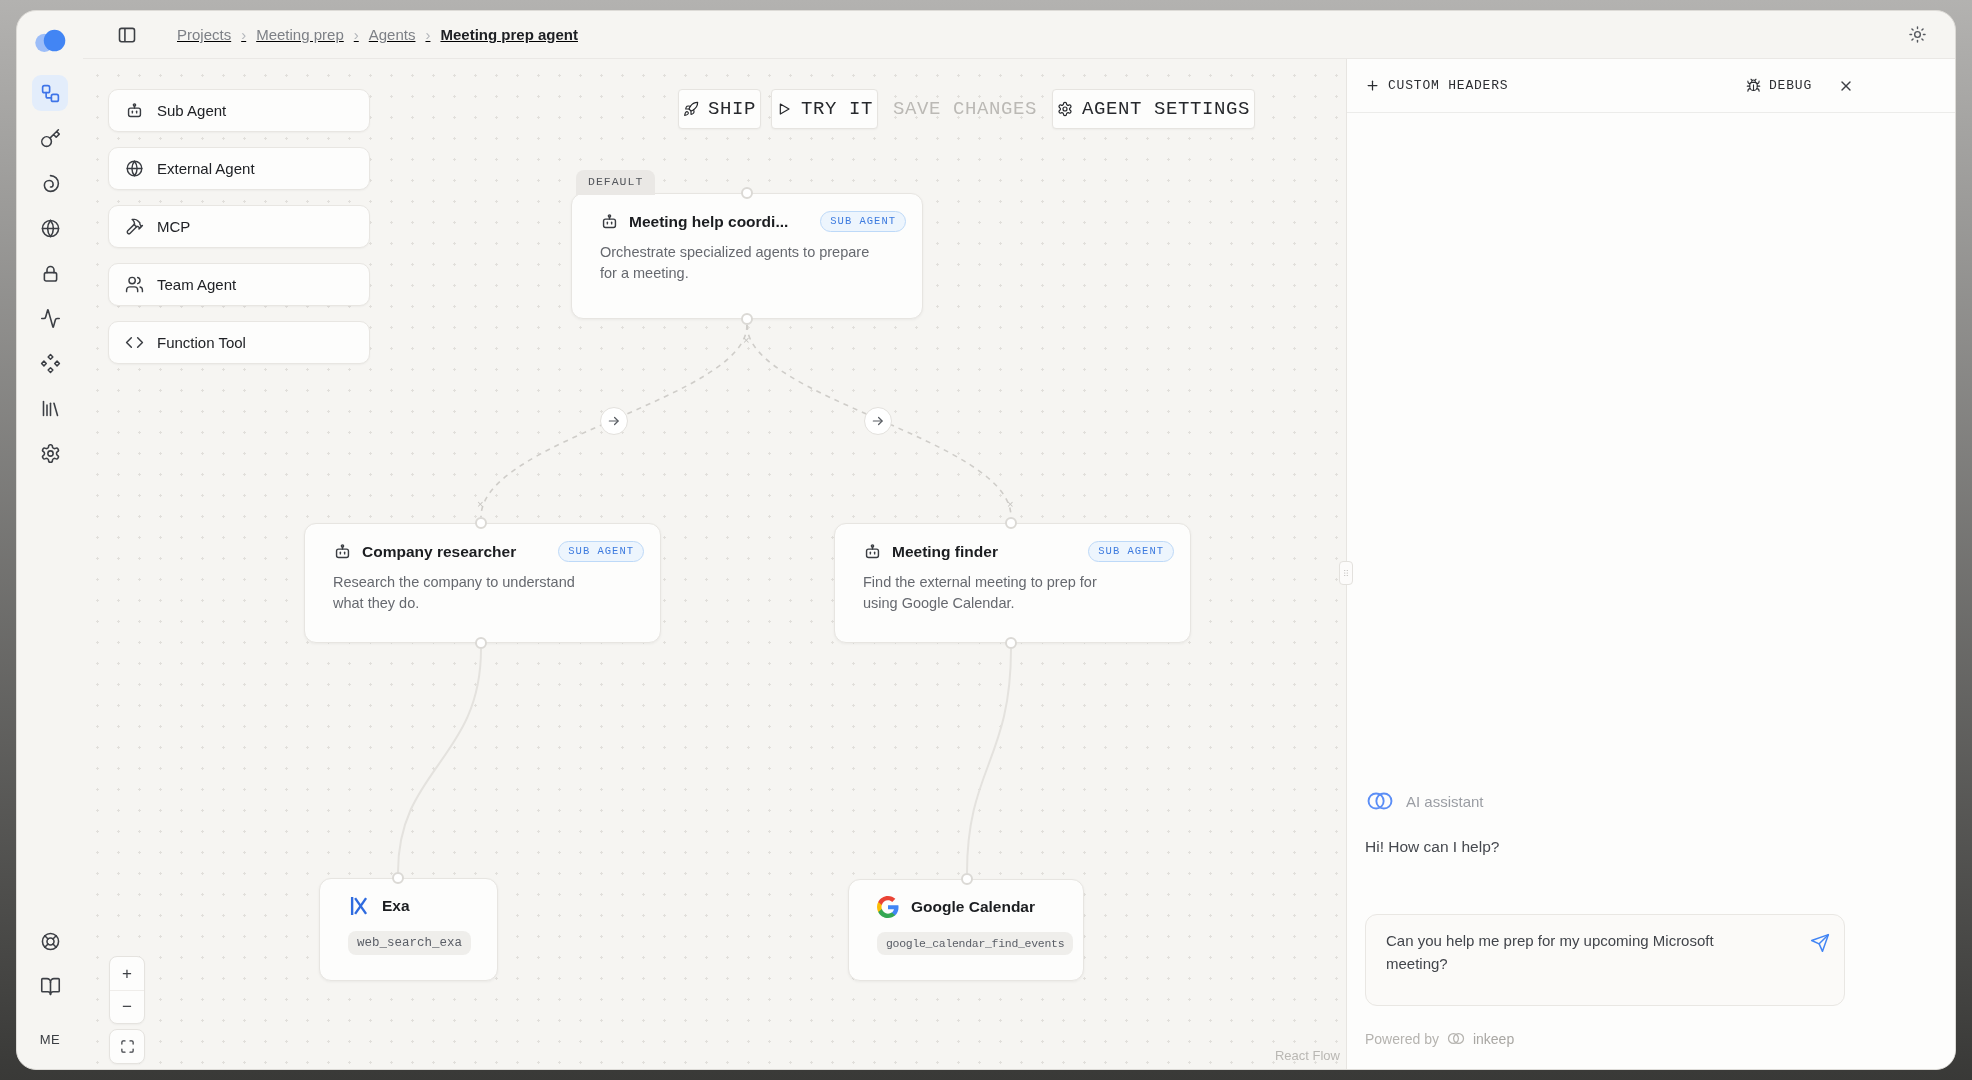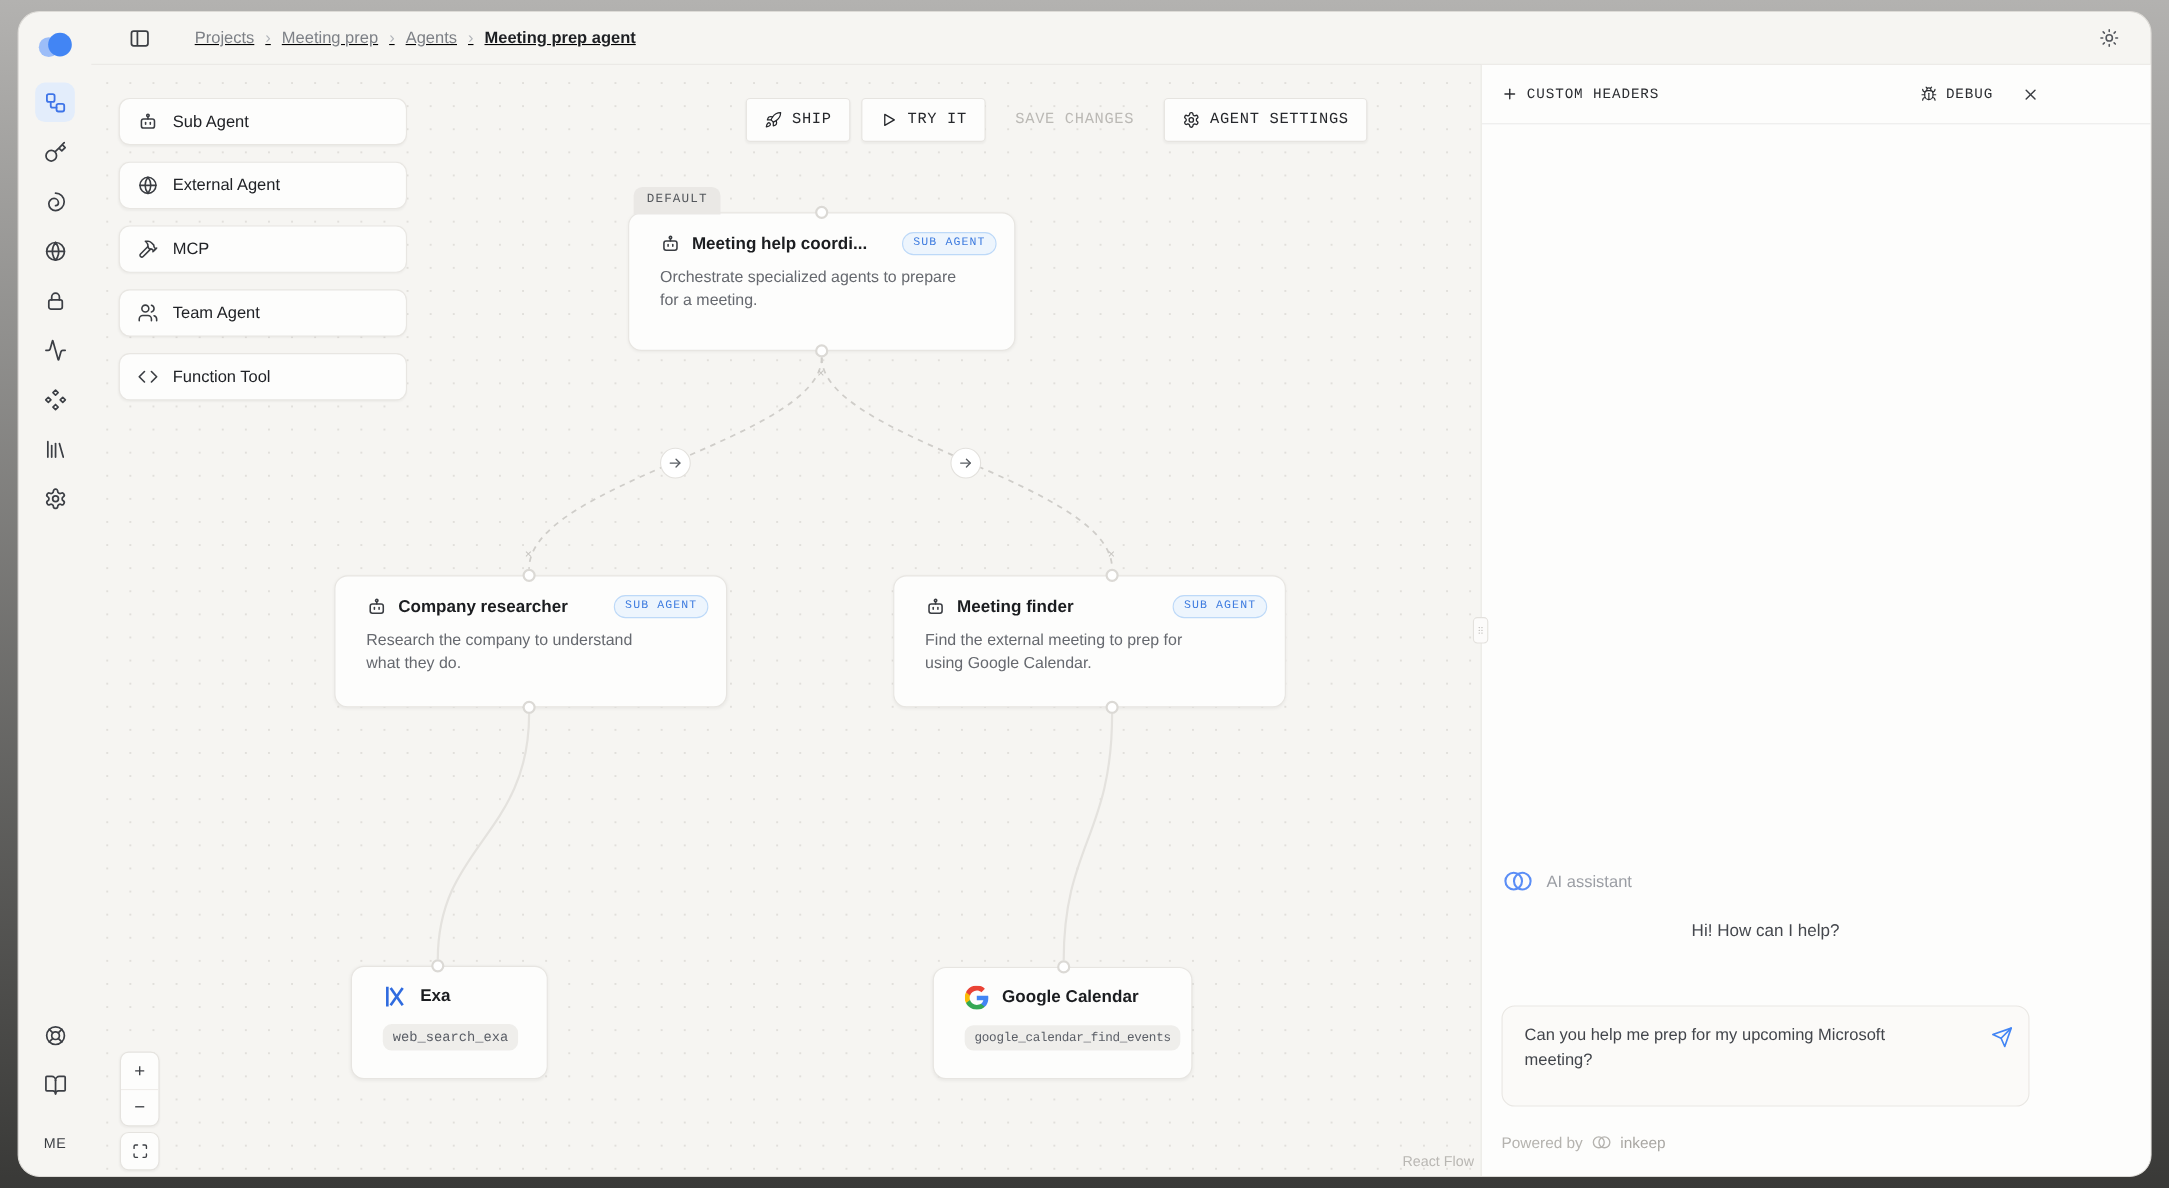--- a/index.html
+++ b/index.html
@@ -43,23 +43,23 @@
   .edges { position:absolute; left:0; top:0; z-index:1; pointer-events:none; }
   
   .palette { position:absolute; left:25px; top:30px; z-index:5; display:flex; flex-direction:column; gap:15px; }
   .pal-item { width:262px; height:43px; background:#fdfdfc; border:1px solid #e8e6e2; border-radius:10px;
     display:flex; align-items:center; gap:13px; padding:0 16px; cursor:grab;
     font-size:15px; color:#202226; box-shadow:0 1px 2px rgba(25,25,20,.04); }
   .pal-item svg { width:19px; height:19px; color:#3a3d42; }
   
   .toolbar { position:absolute; left:595px; top:30px; z-index:5; display:flex; align-items:center; gap:10px;
     font-family:"Liberation Mono", monospace; }
-  .tb-btn { height:40px; display:inline-flex; align-items:center; gap:9px; padding:0 16px;
+  .tb-btn { height:40px; display:inline-flex; align-items:center; gap:9px; padding:0 4px;
     background:#fdfdfc; border:1px solid #e6e4e0; border-radius:4px; cursor:pointer;
-    font-family:inherit; font-size:14px; letter-spacing:.6px; color:#26282c;
+    font-family:inherit; font-size:19px; letter-spacing:.6px; color:#26282c;
     box-shadow:0 1px 2px rgba(25,25,20,.04); }
   .tb-btn svg { width:16px; height:16px; }
   .tb-ghost { background:transparent; border-color:transparent; box-shadow:none; color:#bbb9b5; cursor:default; }
   
   .node { position:absolute; background:#fdfdfc; border:1px solid #e7e5e1; border-radius:12px;
     box-shadow:0 1px 3px rgba(25,25,18,.05); z-index:2; cursor:pointer;padding-left:12px; }
   .node-tab { position:absolute; top:-24px; left:4px; background:#eae8e5; color:#54575c;
     font-family:"Liberation Mono", monospace; font-size:11.5px; letter-spacing:1px;
     padding:5px 12px 7px; border-radius:8px 8px 0 0; }
   .node-head { display:flex; align-items:center; gap:10px; padding:17px 16px 6px; }
@@ -102,21 +102,21 @@
     border-bottom:1px solid #ececea; font-family:"Liberation Mono", monospace; }
   .ph-btn { display:inline-flex; align-items:center; gap:8px; border:none; background:transparent;
     font-family:inherit; font-size:13px; letter-spacing:.8px; color:#2b2d31; cursor:pointer; }
   .ph-btn svg { width:15px; height:15px; }
   .ph-right { margin-left:auto; display:flex; align-items:center; gap:26px; }
   .panel-close svg { width:16px; height:16px; color:#3c3f44; }
   .chat { position:absolute; left:0; bottom:0; width:508px; padding:0 10px 24px 18px; }
   .assistant-row { display:flex; align-items:center; gap:11px; margin-bottom:24px; }
   .assistant-row svg { width:30px; height:26px; color:#5b8ef6; }
   .assistant-name { font-size:15px; color:#9b9ea4; }
-  .greeting { font-size:15.5px; color:#45484e; margin-bottom:58px;text-align:center; }
+  .greeting { font-size:15.5px; color:#45484e; margin-bottom:58px; }
   .input-box { position:relative; width:480px; height:92px; background:#fbfaf8;
     border:1px solid #e9e7e3; border-radius:12px; }
   .input-box textarea { width:100%; height:100%; background:transparent; border:none; outline:none; resize:none;
     padding:14px 110px 0 20px; font-family:"Liberation Sans", sans-serif; font-size:15px; line-height:1.55; color:#42454b; }
   .send-btn { position:absolute; right:14px; top:18px; color:#4285f4; }
   .send-btn svg { width:20px; height:20px; }
   .powered { display:flex; align-items:center; gap:7px; margin-top:24px; color:#b5b3af; font-size:14px; }
   .powered svg { width:20px; height:17px; color:#b5b3af; }
   .powered .brand { color:#a9a7a3; }
 </style>
@@ -532,21 +532,21 @@
       <div class="node-head">
         <svg class="bot">
             <use href="#i-bot"></use>
           </svg>
         <span class="node-title">Company researcher</span>
         <span class="badge">SUB AGENT</span>
       </div>
       <div class="node-desc"><span>Research the company to understand what they do.</span></div>
     </div>
 
-    <div class="node" style="left:729px; top:464px; width:357px; height:120px;">
+    <div class="node" style="left:751px; top:464px; width:357px; height:120px;">
       <div class="node-head">
         <svg class="bot">
             <use href="#i-bot"></use>
           </svg>
         <span class="node-title">Meeting finder</span>
         <span class="badge">SUB AGENT</span>
       </div>
       <div class="node-desc"><span>Find the external meeting to prep for using Google Calendar.</span></div>
     </div>
 

